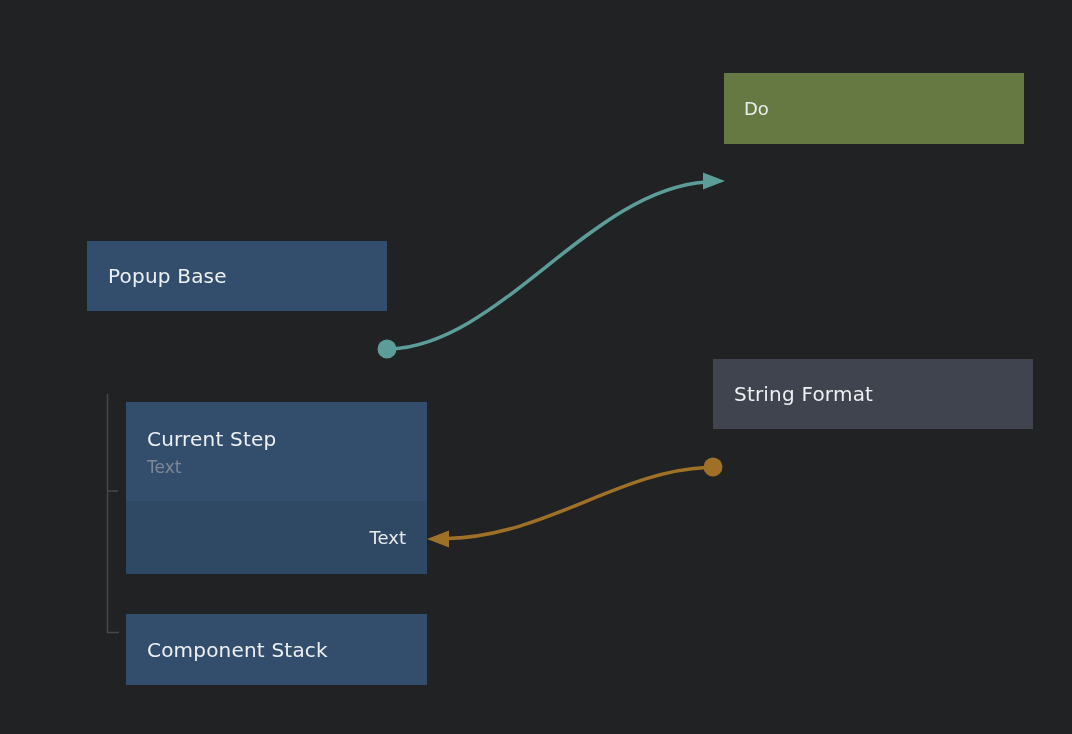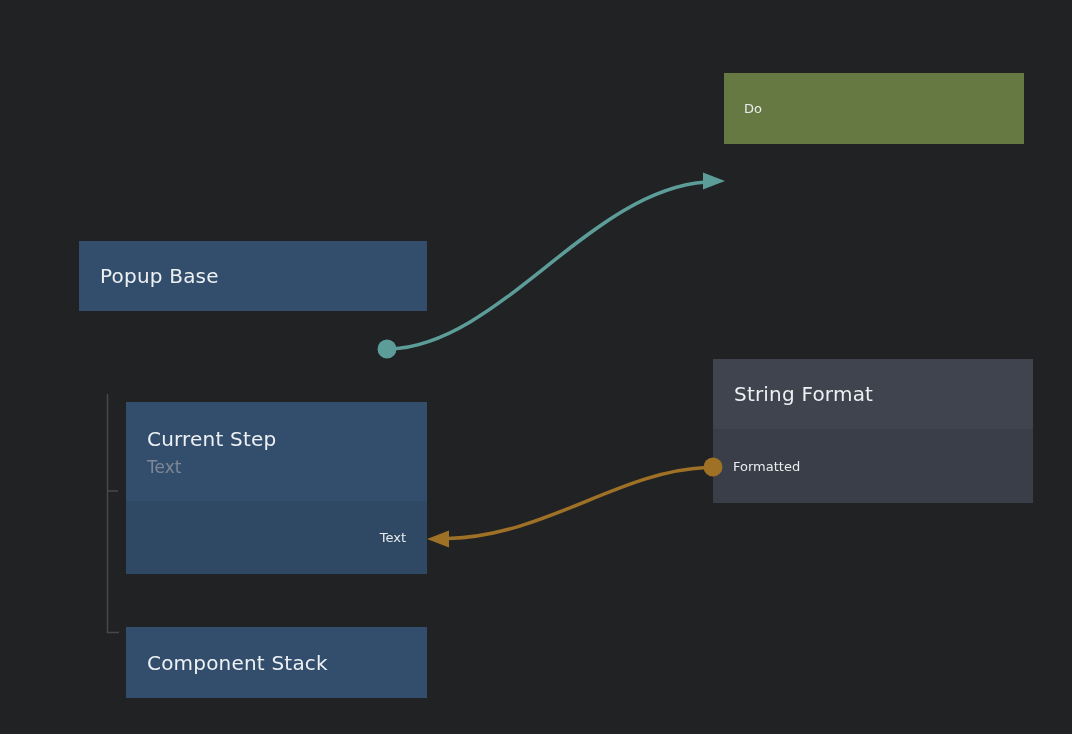--- a/index.html
+++ b/index.html
@@ -22,21 +22,21 @@
   .node-title {
     font-size:20px; color:#eef1f3; letter-spacing:0.2px;
     white-space:nowrap;
   }
   .node-subtitle {
     font-size:17px; color:#7d8796; margin-top:6px;
     white-space:nowrap;
   }
   .port-row {
     display:flex; align-items:center;
-    font-size:13px; color:#e9ecef;
+    font-size:18px; color:#e9ecef;
   }
   .port-row.align-left  { justify-content:flex-start; padding-left:20px; }
   .port-row.align-right { justify-content:flex-end;  padding-right:21px; }
   .port-label { white-space:nowrap; }
 
   
   .blue-header  { background:#334e6d; }
   .blue-body    { background:#2f4964; }
   .green-header { background:#6d8048; }
   .green-body   { background:#667943; }
@@ -52,46 +52,43 @@
 <body>
 
 <div class="canvas">
 
   <div class="node" style="left:724px; top:73px; width:300px;">
     <div class="port-row green-body align-left" style="height:71px;">
       <span class="port-label">Do</span>
     </div>
   </div>
 
-  <div class="node" style="left:79px; top:241px; width:348px;">
+  <div class="node" style="left:87px; top:241px; width:300px;">
     <div class="node-header blue-header" style="height:70px;">
       <span class="node-title">Popup Base</span>
     </div>
   </div>
 
   <div class="node" style="left:713px; top:359px; width:320px;">
     <div class="node-header gray-header" style="height:70px;">
       <span class="node-title">String Format</span>
-    </div>
-    <div class="port-row gray-body align-left" style="height:74px;">
-      <span class="port-label">Formatted</span>
     </div>
   </div>
 
   <div class="node" style="left:126px; top:402px; width:301px;">
     <div class="node-header blue-header" style="height:99px;">
       <span class="node-title">Current Step</span>
       <span class="node-subtitle">Text</span>
     </div>
     <div class="port-row blue-body align-right" style="height:73px;">
       <span class="port-label">Text</span>
     </div>
   </div>
 
-  <div class="node" style="left:126px; top:627px; width:301px;">
+  <div class="node" style="left:126px; top:614px; width:301px;">
     <div class="node-header blue-header" style="height:71px;">
       <span class="node-title">Component Stack</span>
     </div>
   </div>
 
   <svg class="overlay" width="1072" height="734" viewBox="0 0 1072 734">
 
     <path d="M107.5 394 V 632.5 H 119" fill="none" stroke="#474849" stroke-width="1.5"></path>
     <line x1="107.5" y1="491" x2="118" y2="491" stroke="#474849" stroke-width="1.5"></line>
 

